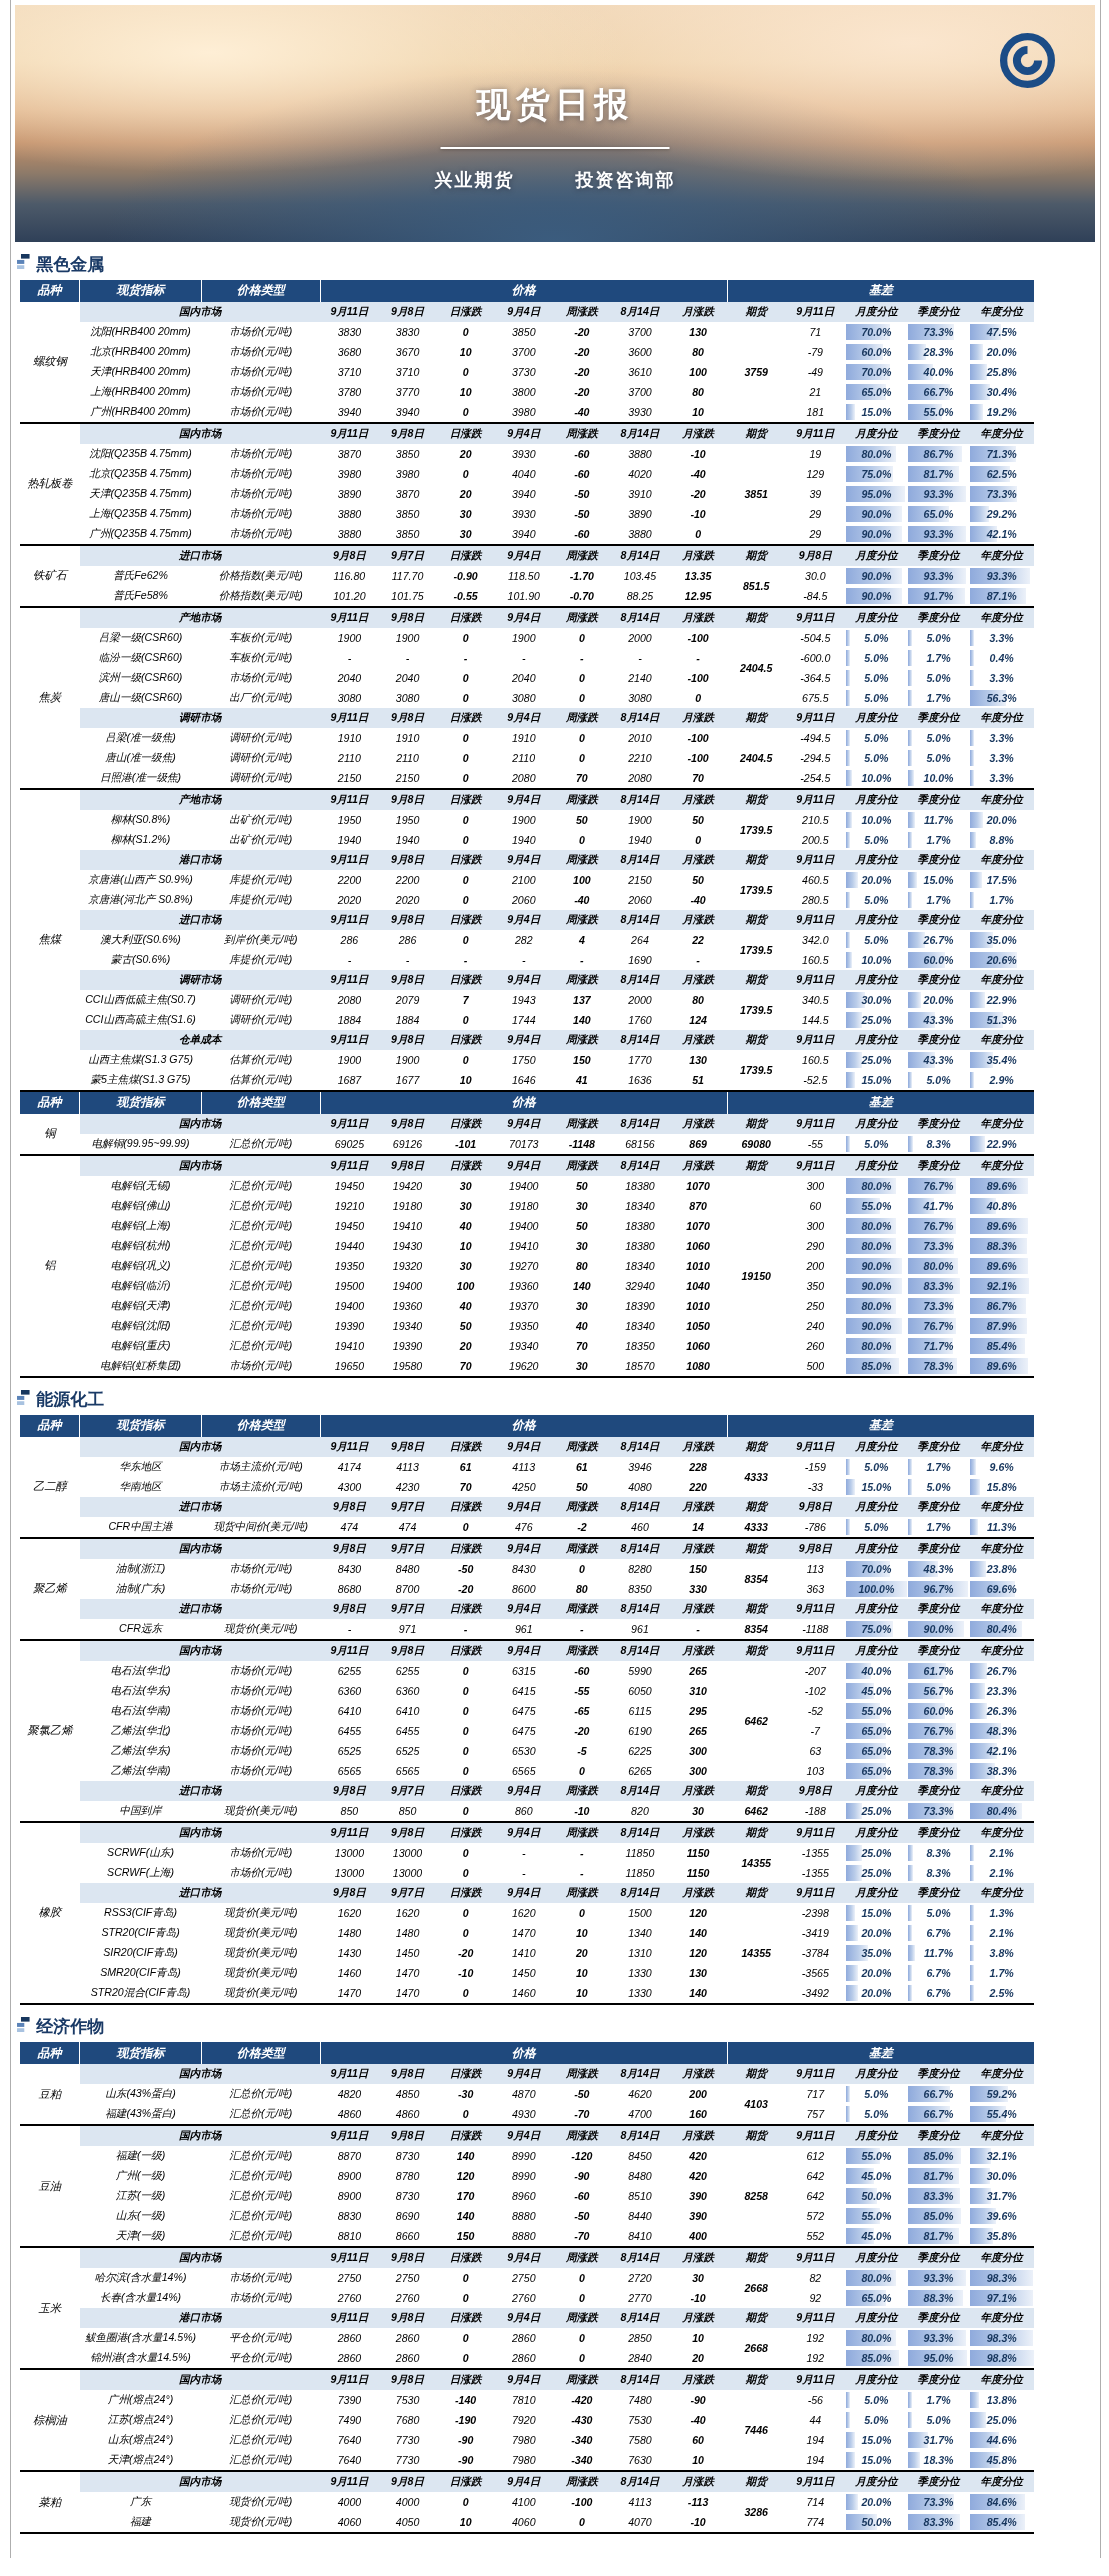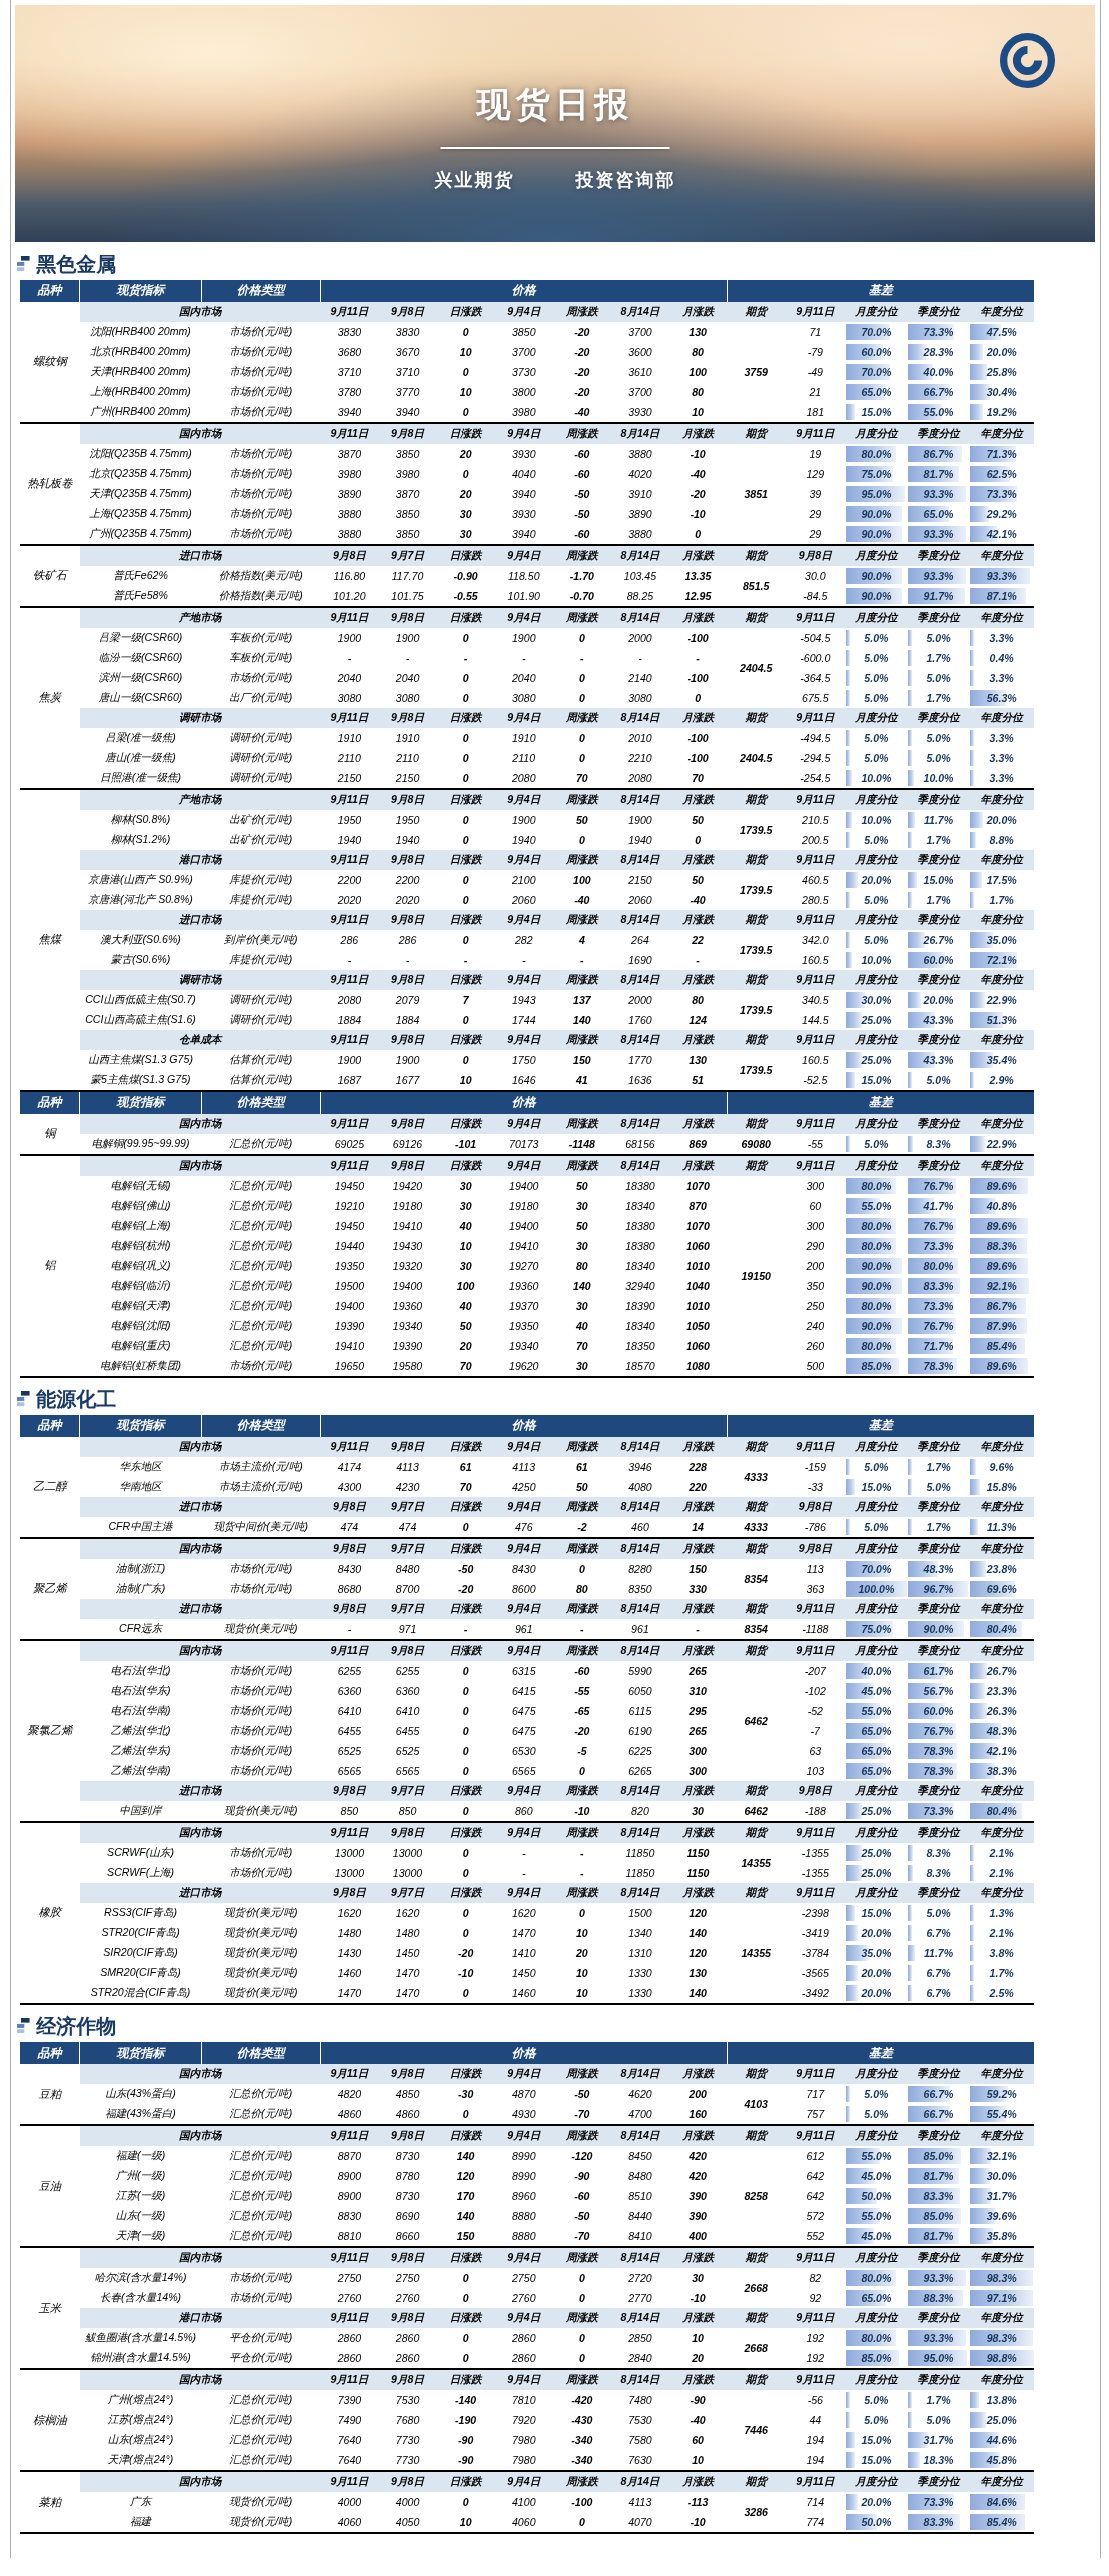--- a/index.html
+++ b/index.html
@@ -13,21 +13,21 @@
       radial-gradient(729px 278px at 50% 100%, #3b5c7e 0%, rgba(59,92,126,0) 62%),
       linear-gradient(180deg,#efd5b4 0%,#eccfa5 24%,#ddaf84 44%,#c39069 58%,#8d7a69 71%,#4d5a69 84%,#2f4058 100%);}
   .hero-title{position:absolute;top:77px;left:0;right:0;text-align:center;color:#fff;font-size:34px;font-weight:bold;letter-spacing:5.3px;text-shadow:0 1.3px 6.6px rgba(30,35,55,.55);}
   .hero-divider{position:absolute;top:142px;left:50%;transform:translateX(-50%);width:229px;height:2px;background:#fff;box-shadow:0 0.7px 3.3px rgba(0,0,0,.35);}
   .hero-brands{position:absolute;top:163px;left:0;right:0;text-align:center;color:#fff;font-size:18px;font-weight:bold;letter-spacing:2px;text-shadow:0 1.3px 5.3px rgba(30,35,55,.55);}
   .hero-brands span{margin:0 30.5px;}
   .logo{position:absolute;top:25px;right:37px;width:61px;height:61px;}
   
   .datebar{height:19px;line-height:19px;background:#dce9f6;text-align:center;font-size:11.3px;font-weight:bold;color:#0d0d0d;margin:11.3px 4.6px 0;}
   
-  .stitle{display:flex;align-items:center;gap:6.6px;margin:12px 0 5.3px 6.6px;font-size:20px;font-weight:bold;color:#1a3a66;height:20px;}
+  .stitle{display:flex;align-items:center;gap:6.6px;margin:12px 0 5.3px 6.6px;font-size:17px;font-weight:bold;color:#1a3a66;height:20px;}
   
   table.rpt{border-collapse:collapse;table-layout:fixed;width:1014px;margin:0 0 0 9.3px;border-bottom:2px solid #000;font-style:italic;}
   table.rpt td,table.rpt th{height:20px;padding:0 0.7px;text-align:center;vertical-align:middle;font-size:10.6px;color:#000;white-space:nowrap;overflow:hidden;}
   tr.navy th{height:22px;background:#1F497D;color:#fff;font-size:12px;font-weight:bold;border-right:1.3px solid #fff;}
   tr.navy th.last{border-right:none;}
   tr.sub td{background:#dce6f1;font-weight:bold;}
   tr.sub td.kind{background:#fff;font-weight:normal;font-size:11.3px;}
   tr.gstart td{border-top:2px solid #000;}
   td.ind{font-size:10px;}
   td.ptype{font-size:10.3px;}
@@ -595,21 +595,21 @@
               <td class="vv">-</td>
               <td class="vv">-</td>
               <td class="cd">-</td>
               <td class="vv">-</td>
               <td class="cd">-</td>
               <td class="vv">1690</td>
               <td class="cd">-</td>
               <td>160.5</td>
               <td class="pct"><div class="bar" style="width: 10%;"></div><span>10.0%</span></td>
               <td class="pct"><div class="bar" style="width: 60%;"></div><span>60.0%</span></td>
-              <td class="pct"><div class="bar" style="width: 72.1%;"></div><span>72.1%</span></td>
+              <td class="pct"><div class="bar" style="width: 72.1%;"></div><span>20.6%</span></td>
             </tr>
             <tr class="sub">
               <td colspan="2">调研市场</td>
               <td>9月11日</td>
               <td>9月8日</td>
               <td>日涨跌</td>
               <td>9月4日</td>
               <td>周涨跌</td>
               <td>8月14日</td>
               <td>月涨跌</td>

